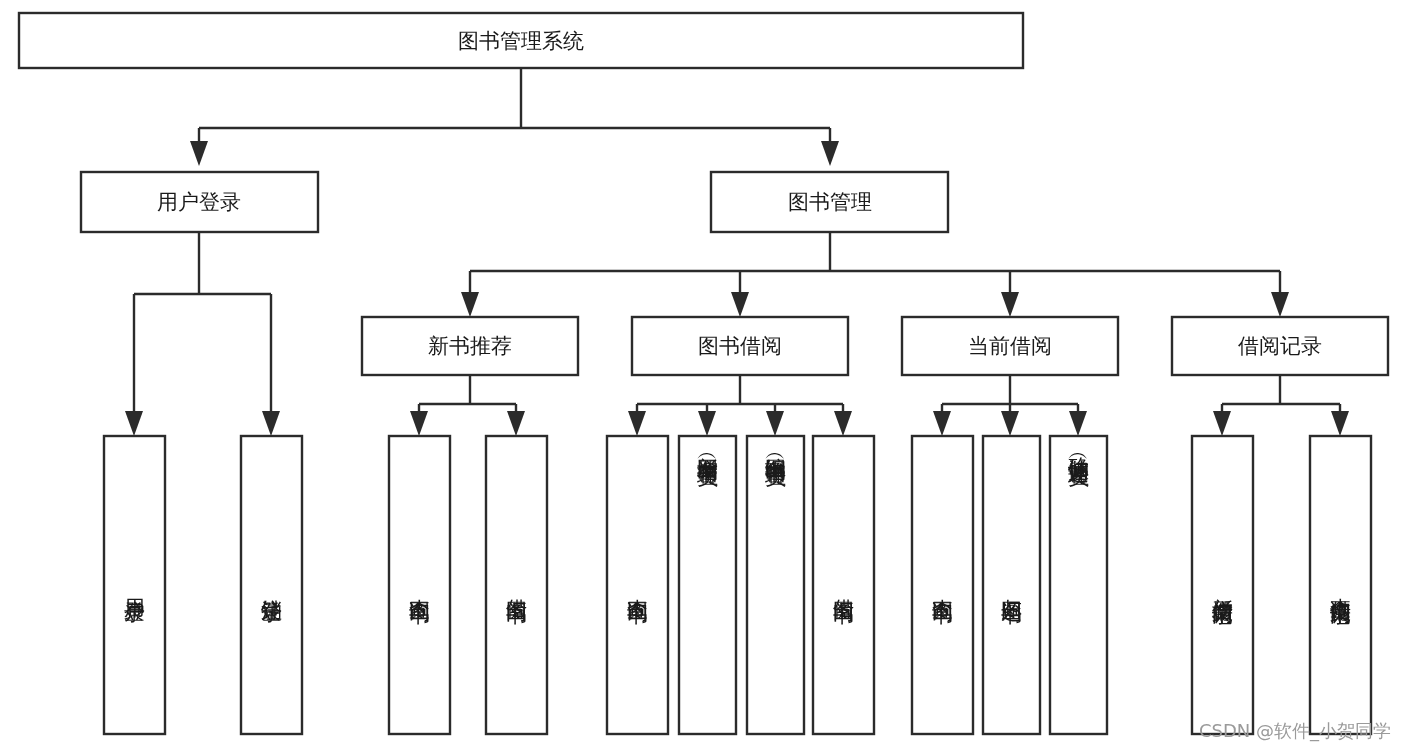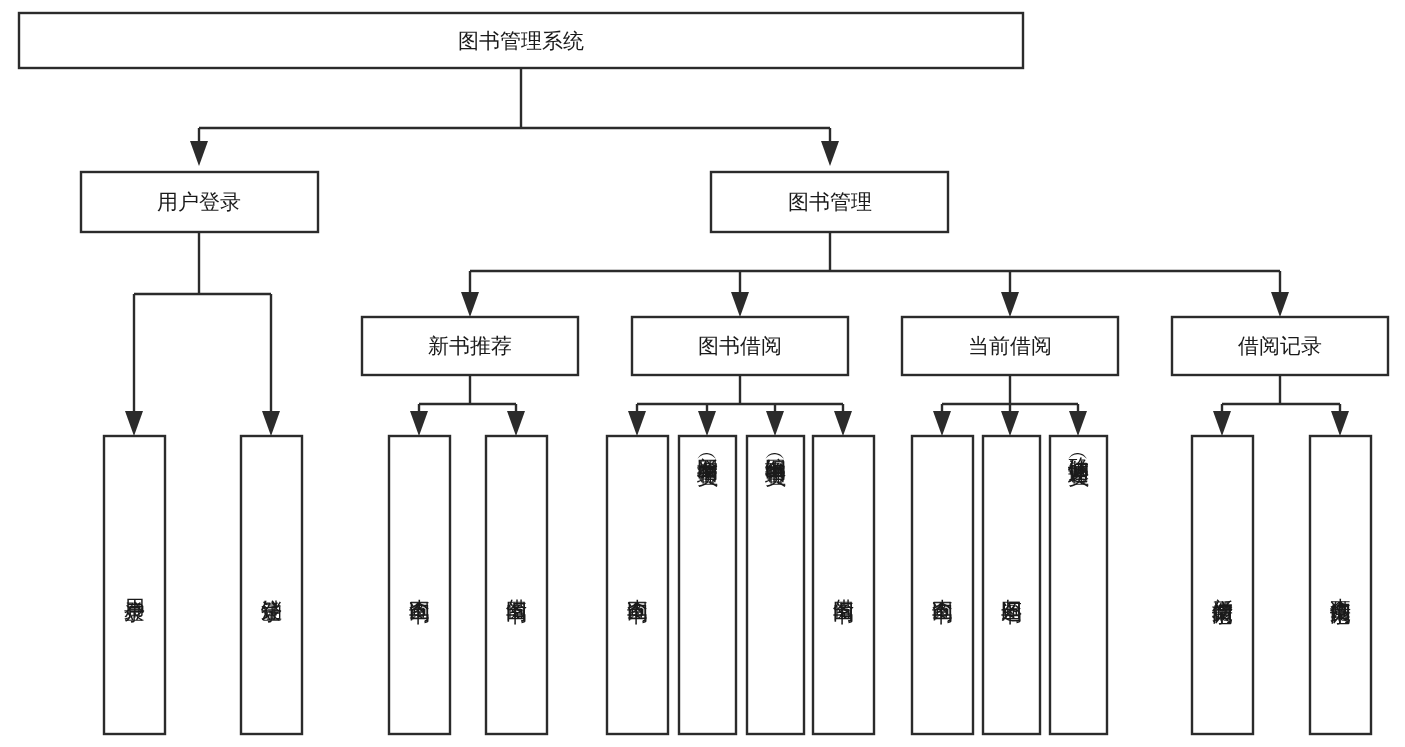--- a/index.html
+++ b/index.html
@@ -250,14 +250,15 @@
     <span class="vert-text">确认归还（管理员）</span>
   </div>
 
   <div class="vert-label-wrap" style="left:1192px; top:436px; width:61px; height:298px;">
     <span class="vert-text">新增借阅记录</span>
   </div>
   <div class="vert-label-wrap" style="left:1310px; top:436px; width:61px; height:298px;">
     <span class="vert-text">查询借阅记录</span>
   </div>
 
+  <div class="watermark">CSDN @软件_小贺同学</div>
 
 </div>
 
 </body></html>

